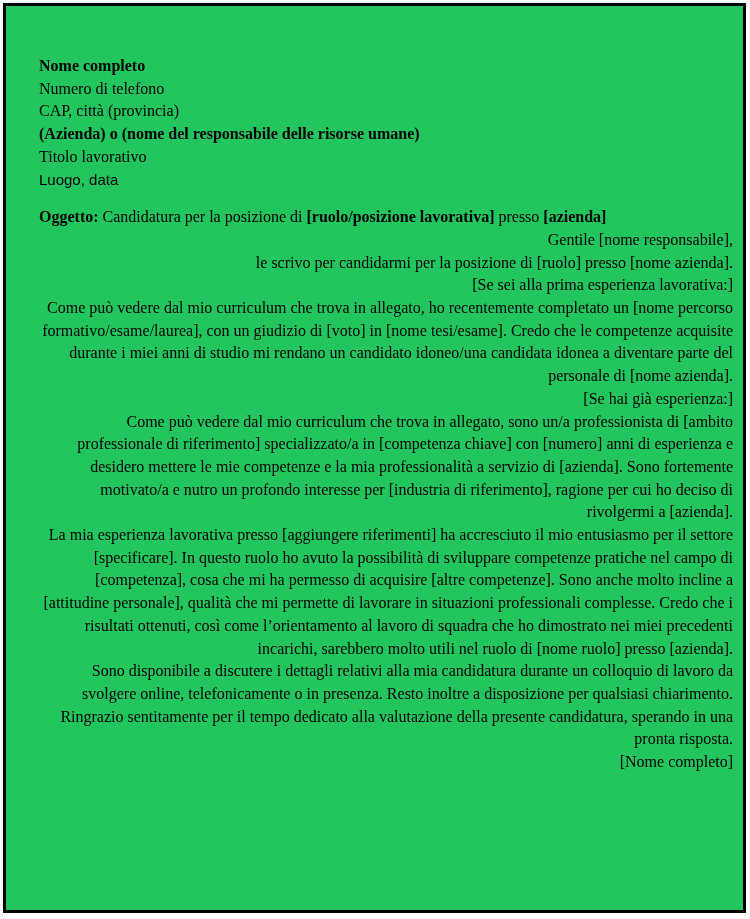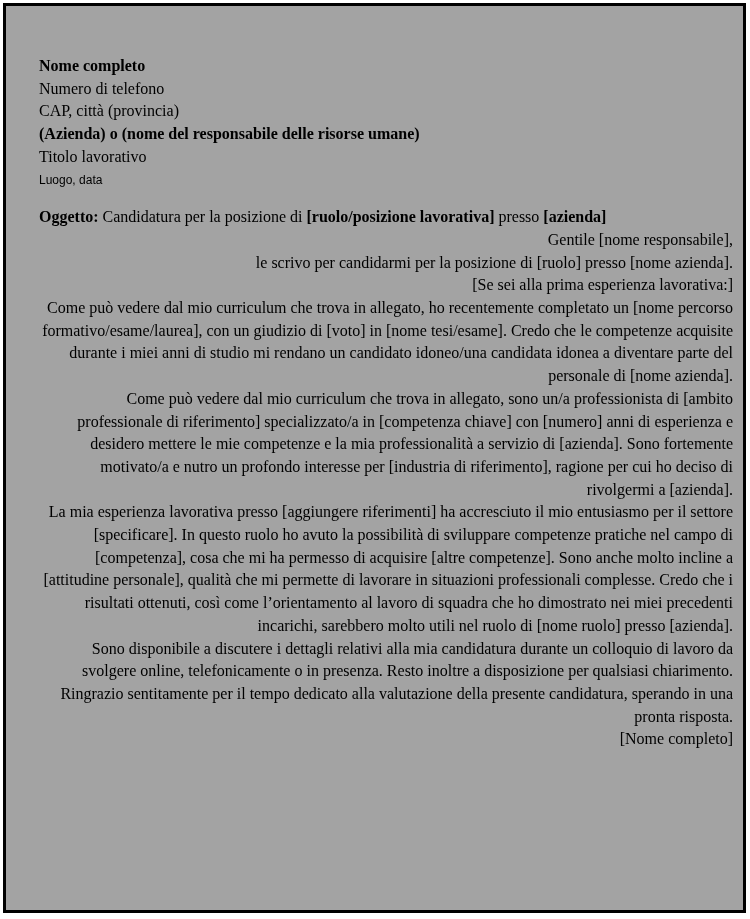--- a/index.html
+++ b/index.html
@@ -9,39 +9,39 @@
     background: #ffffff;
     overflow: hidden;
   }
   .page-frame {
     position: absolute;
     left: 3px;
     top: 3px;
     width: 743px;
     height: 910px;
     border: 3px solid #000000;
-    background: #a3a3a3;
+    background: #22c55e;
   }
   .letter-content {
     position: absolute;
     left: 33px;
     top: 49px;
     width: 694px;
     color: #000000;
     font-family: "Liberation Serif", serif;
     font-size: 16px;
     line-height: 22.7px;
     text-align: left;
   }
   .line { white-space: nowrap; }
   .bold { font-weight: bold; }
   .recipient-block { }
   .place-date {
     font-family: "Liberation Sans", sans-serif;
-    font-size: 12px;
+    font-size: 15px;
   }
   .gap-spacer { height: 15px; }
   .para { text-align: right; }
 </style>
 </head>
 <body>
 
 <div class="page-frame">
   <div class="letter-content">
 
@@ -66,20 +66,21 @@
       <span class="bold">[ruolo/posizione lavorativa]</span>
       <span>presso</span>
       <span class="bold">[azienda]</span>
     </div>
 
     <div>
         <div class="para">Gentile [nome responsabile],</div>
         <div class="para">le scrivo per candidarmi per la posizione di [ruolo] presso [nome azienda].</div>
         <div class="para">[Se sei alla prima esperienza lavorativa:]</div>
         <div class="para">Come può vedere dal mio curriculum che trova in allegato, ho recentemente completato un [nome percorso formativo/esame/laurea], con un giudizio di [voto] in [nome tesi/esame]. Credo che le competenze acquisite durante i miei anni di studio mi rendano un candidato idoneo/una candidata idonea a diventare parte del personale di [nome azienda].</div>
+        <div class="para">[Se hai già esperienza:]</div>
         <div class="para">Come può vedere dal mio curriculum che trova in allegato, sono un/a professionista di [ambito professionale di riferimento] specializzato/a in [competenza chiave] con [numero] anni di esperienza e desidero mettere le mie competenze e la mia professionalità a servizio di [azienda]. Sono fortemente motivato/a e nutro un profondo interesse per [industria di riferimento], ragione per cui ho deciso di rivolgermi a [azienda].</div>
         <div class="para">La mia esperienza lavorativa presso [aggiungere riferimenti] ha accresciuto il mio entusiasmo per il settore [specificare]. In questo ruolo ho avuto la possibilità di sviluppare competenze pratiche nel campo di [competenza], cosa che mi ha permesso di acquisire [altre competenze]. Sono anche molto incline a [attitudine personale], qualità che mi permette di lavorare in situazioni professionali complesse. Credo che i risultati ottenuti, così come l’orientamento al lavoro di squadra che ho dimostrato nei miei precedenti incarichi, sarebbero molto utili nel ruolo di [nome ruolo] presso [azienda].</div>
         <div class="para">Sono disponibile a discutere i dettagli relativi alla mia candidatura durante un colloquio di lavoro da svolgere online, telefonicamente o in presenza. Resto inoltre a disposizione per qualsiasi chiarimento. Ringrazio sentitamente per il tempo dedicato alla valutazione della presente candidatura, sperando in una pronta risposta.</div>
       </div>
 
     <div class="para">[Nome completo]</div>
 
   </div>
 </div>
 

